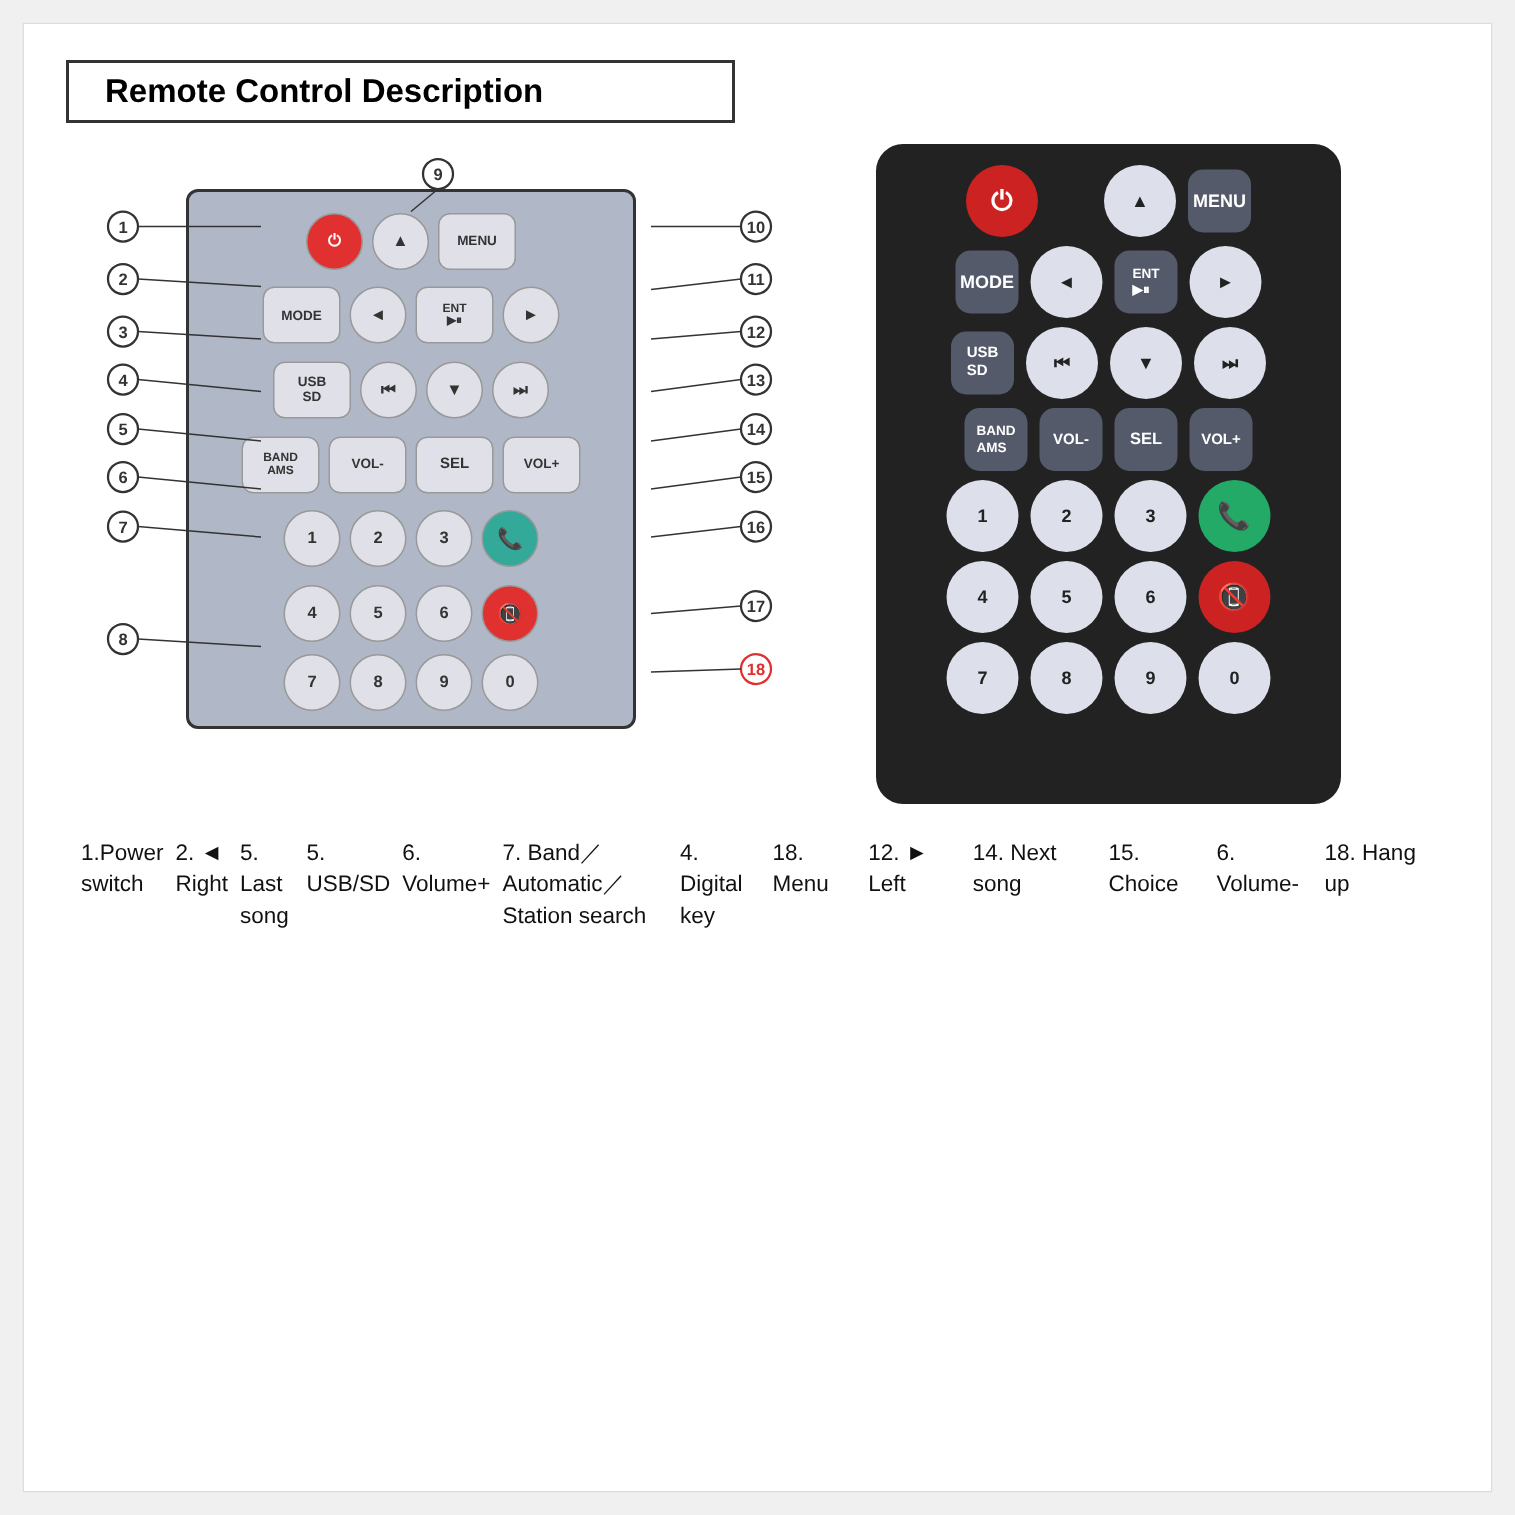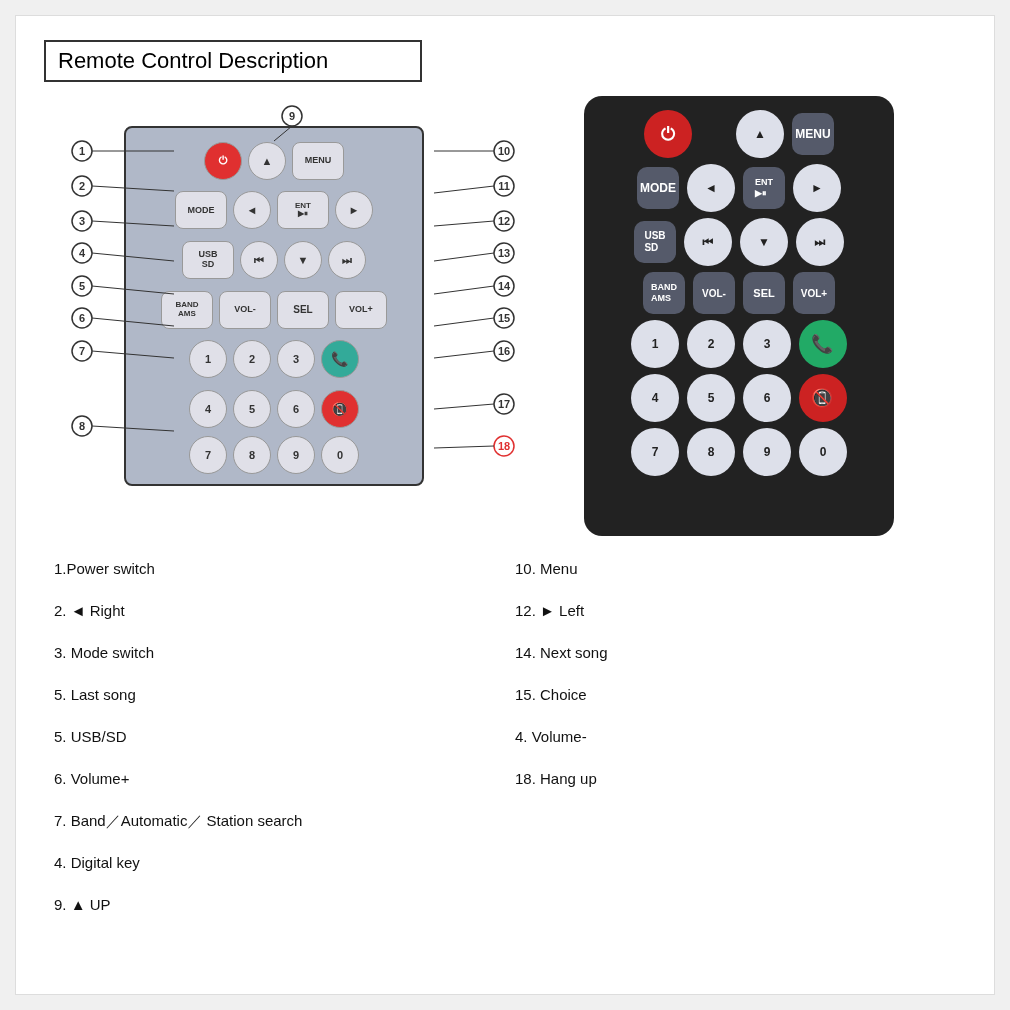--- a/index.html
+++ b/index.html
@@ -18,26 +18,26 @@
       width: 980px;
       height: 980px;
       padding: 24px 28px;
       display: flex;
       flex-direction: column;
       gap: 0;
       border: 1px solid #ddd;
     }
     .title {
       font-size: 22px;
-      font-weight: normal;
+      font-weight: bold;
       border: 2px solid #333;
-      padding: 6px 12px;
+      padding: 6px 24px;
       display: inline-block;
       margin-bottom: 14px;
-      width: 378px;
+      width: 446px;
     }
     .top-section {
       display: flex;
       flex-direction: row;
       gap: 20px;
       margin-bottom: 18px;
     }
     
     .diagram {
       position: relative;
@@ -139,22 +139,22 @@
     
     .desc-section {
       display: flex;
       flex-direction: row;
       gap: 0;
       margin-top: 4px;
     }
     .desc-col {
       flex: 1;
       display: flex;
-      flex-direction: column;
-      gap: 21px;
+      flex-direction: row;
+      gap: 8px;
       padding: 0 10px;
     }
     .desc-item {
       font-size: 15px;
       line-height: 1.4;
       color: #111;
     }
   </style>
 </head>
 <body>
@@ -345,32 +345,30 @@
         <div class="rbtn circle">0</div>
       </div>
     </div>
 
   </div>
 
   <div class="desc-section">
     <div class="desc-col">
       <div class="desc-item">1.Power switch</div>
       <div class="desc-item">2. ◄ Right</div>
-      <div class="desc-item">3. Mode switch</div>
       <div class="desc-item">5. Last song</div>
       <div class="desc-item">5. USB/SD</div>
       <div class="desc-item">6. Volume+</div>
       <div class="desc-item">7. Band／Automatic／
    Station search</div>
       <div class="desc-item">4. Digital key</div>
-      <div class="desc-item">9. ▲ UP</div>
     </div>
     <div class="desc-col">
-      <div class="desc-item">10. Menu</div>
+      <div class="desc-item">18. Menu</div>
       <div class="desc-item">12. ► Left</div>
       <div class="desc-item">14. Next song</div>
       <div class="desc-item">15. Choice</div>
-      <div class="desc-item">4. Volume-</div>
+      <div class="desc-item">6. Volume-</div>
       <div class="desc-item">18. Hang up</div>
     </div>
   </div>
 
 </div>
 
 </body></html>

